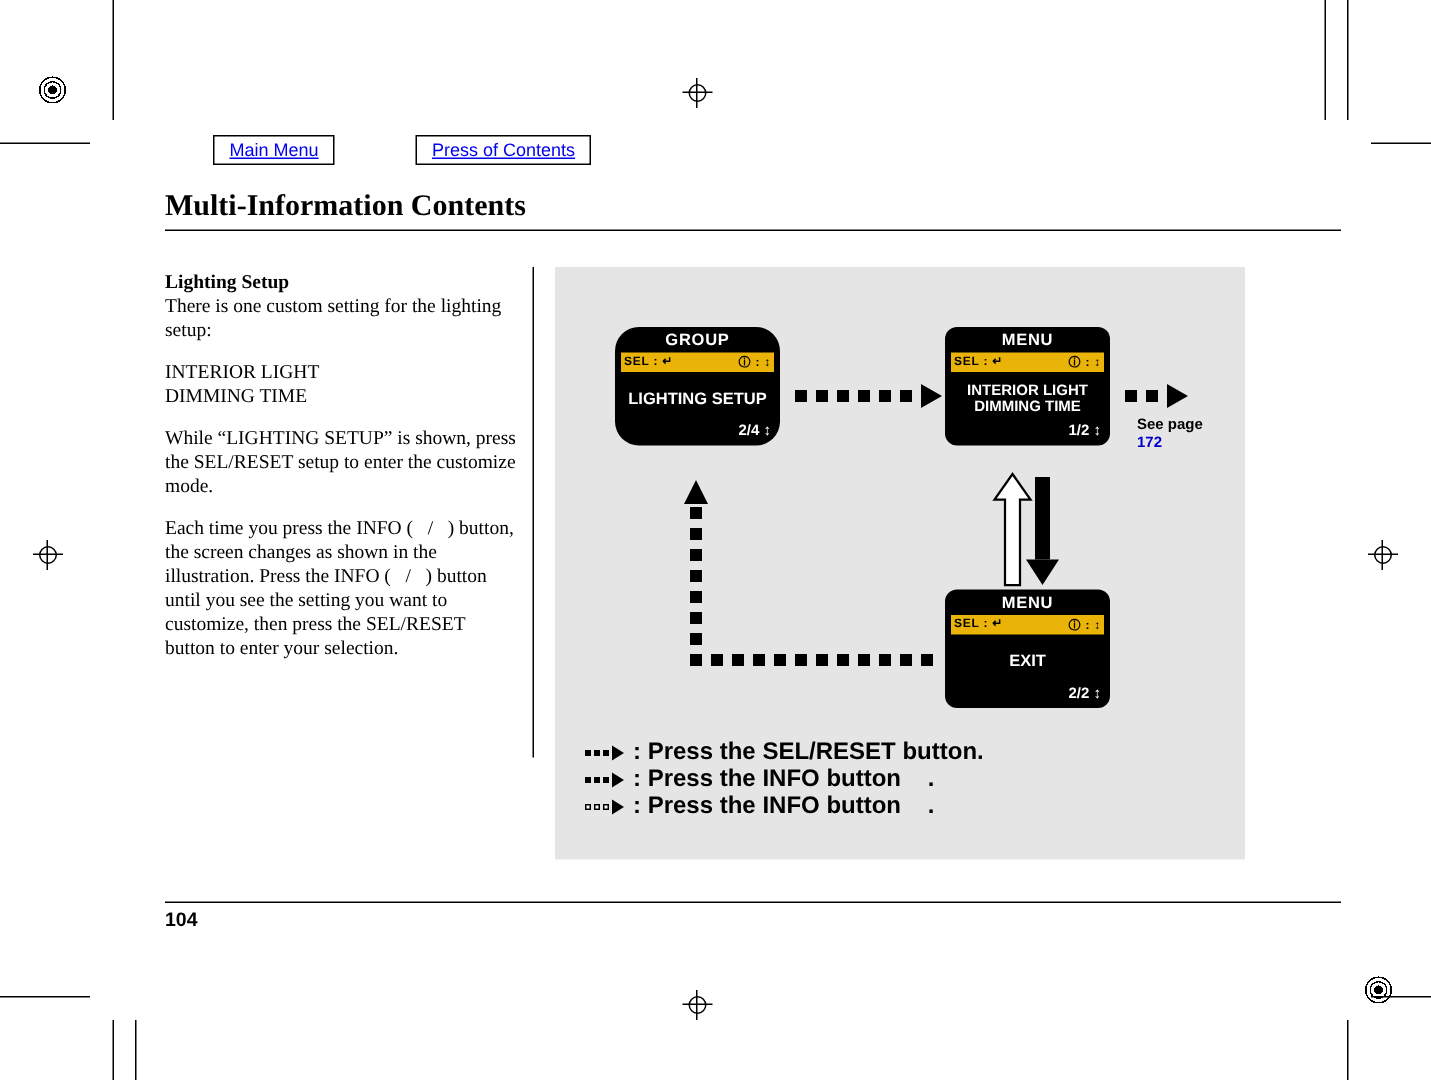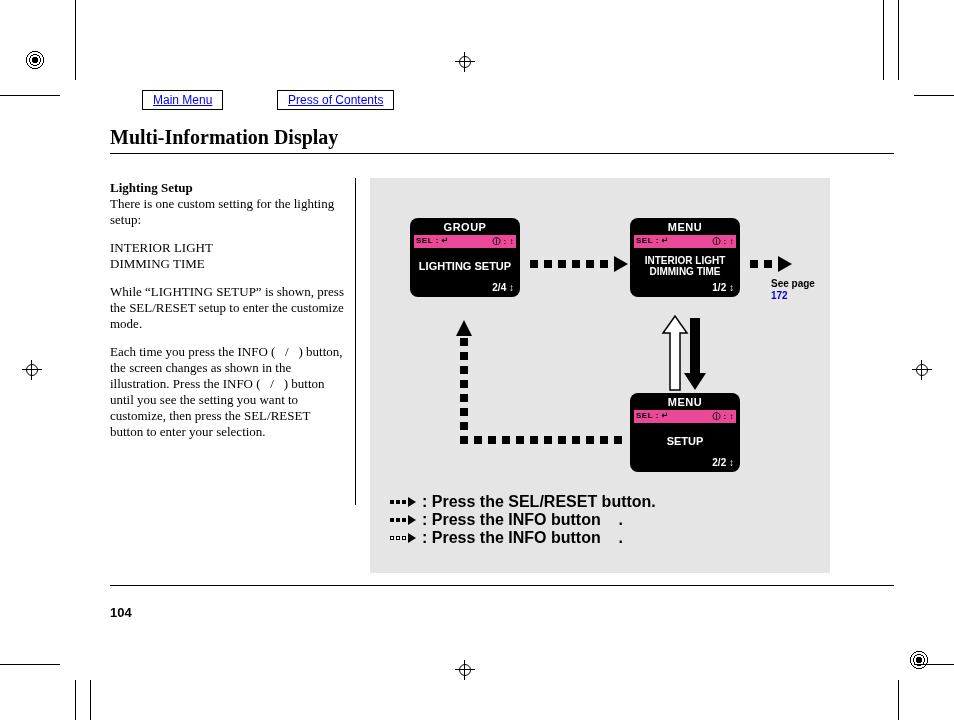--- a/index.html
+++ b/index.html
@@ -92,21 +92,21 @@
     width: 110px;
     background: #000;
     border-radius: 8px;
     color: #fff;
     font-family: Arial, Helvetica, sans-serif;
     text-align: center;
     padding-bottom: 2px;
   }
   .lcd .row1 { font-size: 11px; font-weight: bold; padding: 3px 0 2px; letter-spacing: 0.5px; }
   .lcd .row2 {
-    background: #ec4899; color:#000; font-size: 8px; font-weight: bold;
+    background: #eab308; color:#000; font-size: 8px; font-weight: bold;
     margin: 0 4px; padding: 1px 2px; letter-spacing:0.5px; text-align:left;
     display:flex; justify-content:space-between;
   }
   .lcd .row3 { font-size: 11px; font-weight: bold; line-height: 13px; padding: 4px 2px 2px; min-height: 28px; display:flex; align-items:center; justify-content:center; }
   .lcd .row4 { font-size: 10px; font-weight: bold; text-align:right; padding: 0 6px 2px; }
 
   .seepage {
     position: absolute;
     font-family: Arial, Helvetica, sans-serif;
     font-size: 10px;
@@ -138,21 +138,21 @@
   .dash-arrow.white .head { border-left:8px solid #000; position:relative; }
 
   .pagenum {
     position:absolute;
     left:0; bottom: 40px;
     border-top: 1.5px solid #000;
     width: 100%;
     font-family: Arial, Helvetica, sans-serif;
     font-weight: bold;
     font-size: 13px;
-    padding-top: 19px;
+    padding-top: 3px;
   }
 
   svg { position:absolute; overflow:visible; }
 
 </style>
 </head>
 <body>
 
 <div class="reg rad" style="left:25px; top:50px;"></div>
 <div class="reg rad" style="right:25px; bottom:50px;"></div>
@@ -179,36 +179,36 @@
   </div>
 <div class="cross" style="right:22px; top:360px;">
     <div class="ring"></div>
   </div>
 
 <div class="page">
 
   <a class="nav-btn" href="#" style="left:20px;">Main Menu</a>
   <a class="nav-btn" href="#" style="left:155px;">Press of Contents</a>
 
-  <div class="hdr">Multi-Information Display</div>
+  <div class="hdr">Multi-Information Contents</div>
 
   <div class="col-left">
     <p><span class="sub">Lighting Setup</span><br>
        <span>There is one custom setting for the lighting setup:</span></p>
     <p><span>INTERIOR LIGHT</span><br>
        <span>DIMMING TIME</span></p>
     <p>While “LIGHTING SETUP” is shown, press the SEL/RESET setup to enter the customize mode.</p>
     <p>Each time you press the INFO (&nbsp;&nbsp;&nbsp;/&nbsp;&nbsp;&nbsp;) button, the screen changes as shown in the illustration. Press the INFO (&nbsp;&nbsp;&nbsp;/&nbsp;&nbsp;&nbsp;) button until you see the setting you want to customize, then press the SEL/RESET button to enter your selection.</p>
   </div>
 
   <div class="vline"></div>
 
   <div class="figure">
 
-    <div class="lcd" style="left:40px; top:40px;">
+    <div class="lcd" style="left:40px; top:40px;border-radius:16px;">
       <div class="row1">GROUP</div>
       <div class="row2">
         <span>SEL : ↵</span>
         <span>ⓘ : ↕</span>
       </div>
       <div class="row3">LIGHTING SETUP</div>
       <div class="row4">2/4 ↕</div>
     </div>
 
     <div class="lcd" style="left:260px; top:40px;">
@@ -220,21 +220,21 @@
       <div class="row3" style="font-size:10px; line-height:11px;">INTERIOR LIGHT DIMMING TIME</div>
       <div class="row4">1/2 ↕</div>
     </div>
 
     <div class="lcd" style="left:260px; top:215px;">
       <div class="row1">MENU</div>
       <div class="row2">
         <span>SEL : ↵</span>
         <span>ⓘ : ↕</span>
       </div>
-      <div class="row3">SETUP</div>
+      <div class="row3">EXIT</div>
       <div class="row4">2/2 ↕</div>
     </div>
 
     <svg width="460" height="395" style="left:0; top:0;">
 
       <g stroke="none" fill="#000">
         <rect x="160" y="82" width="8" height="8"></rect>
           <rect x="174" y="82" width="8" height="8"></rect>
           <rect x="188" y="82" width="8" height="8"></rect>
         <rect x="202" y="82" width="8" height="8"></rect>
@@ -277,21 +277,21 @@
           <rect x="90" y="230" width="8" height="8"></rect>
           <rect x="90" y="216" width="8" height="8"></rect>
         <rect x="90" y="202" width="8" height="8"></rect>
           <rect x="90" y="188" width="8" height="8"></rect>
           <rect x="90" y="174" width="8" height="8"></rect>
         <rect x="90" y="160" width="8" height="8"></rect>
         <polygon points="86,158 102,158 94,142"></polygon>
       </g>
     </svg>
 
-    <div class="seepage" style="left:401px; top:100px;">
+    <div class="seepage" style="left:388px; top:100px;">
       <span>See page</span><br>
       <a href="#">172</a>
     </div>
 
     <div class="legend" style="left:20px; top:315px;">
       <div class="row">
         <span class="dash-arrow black">
           <span class="d"></span>
             <span class="d"></span>
             <span class="d"></span>

